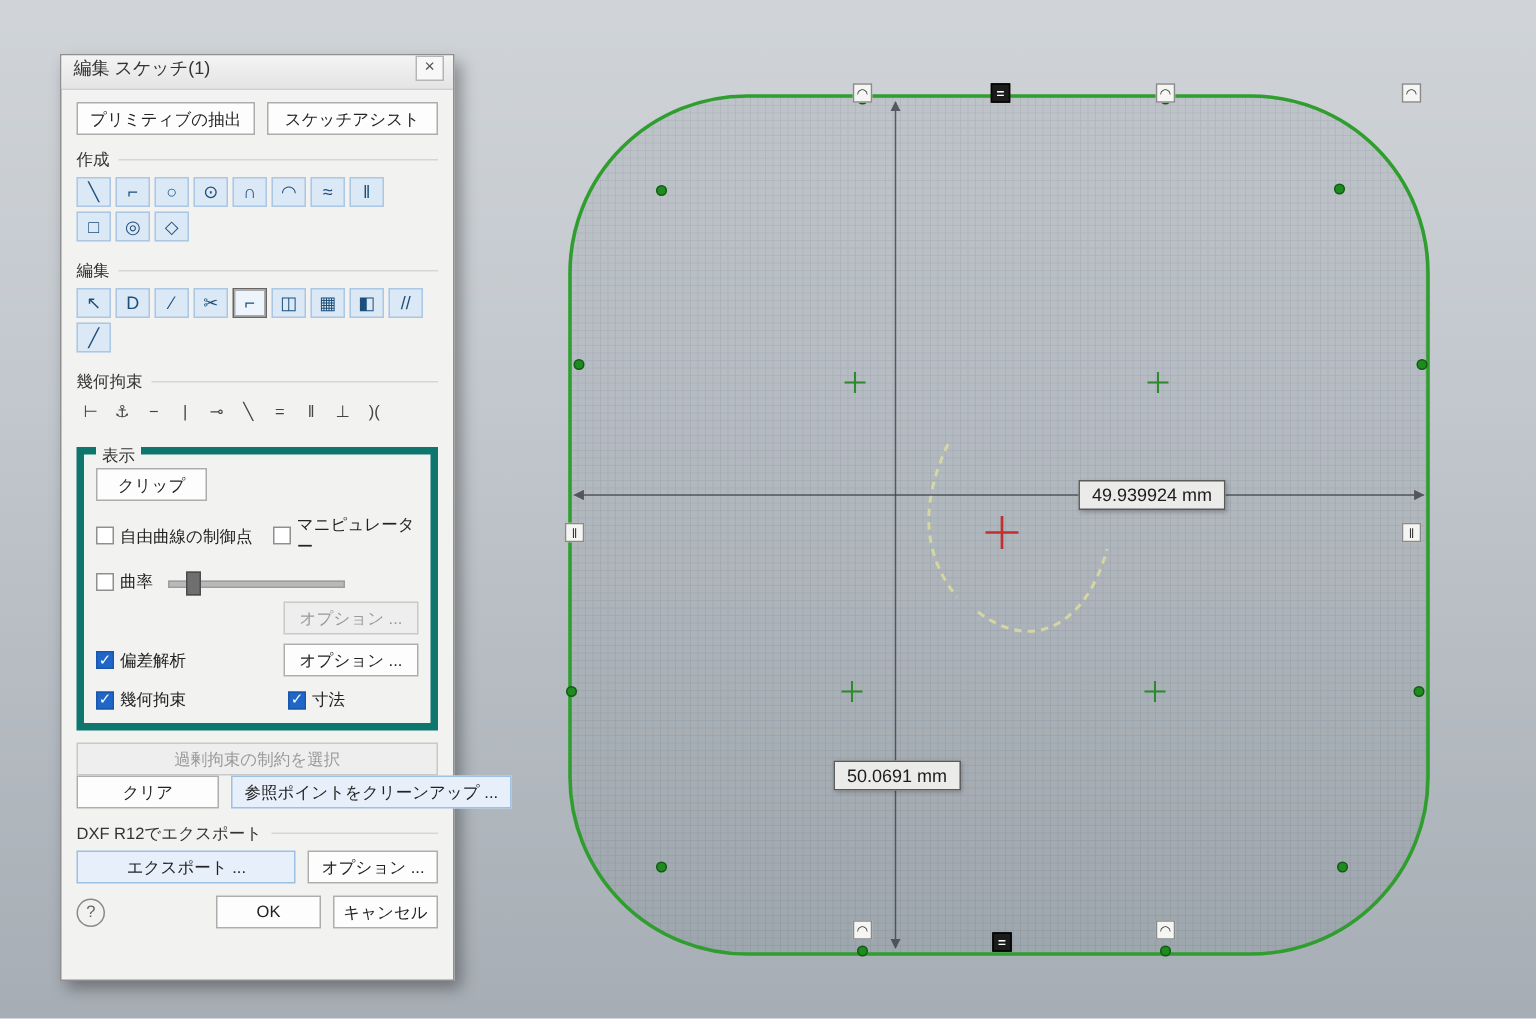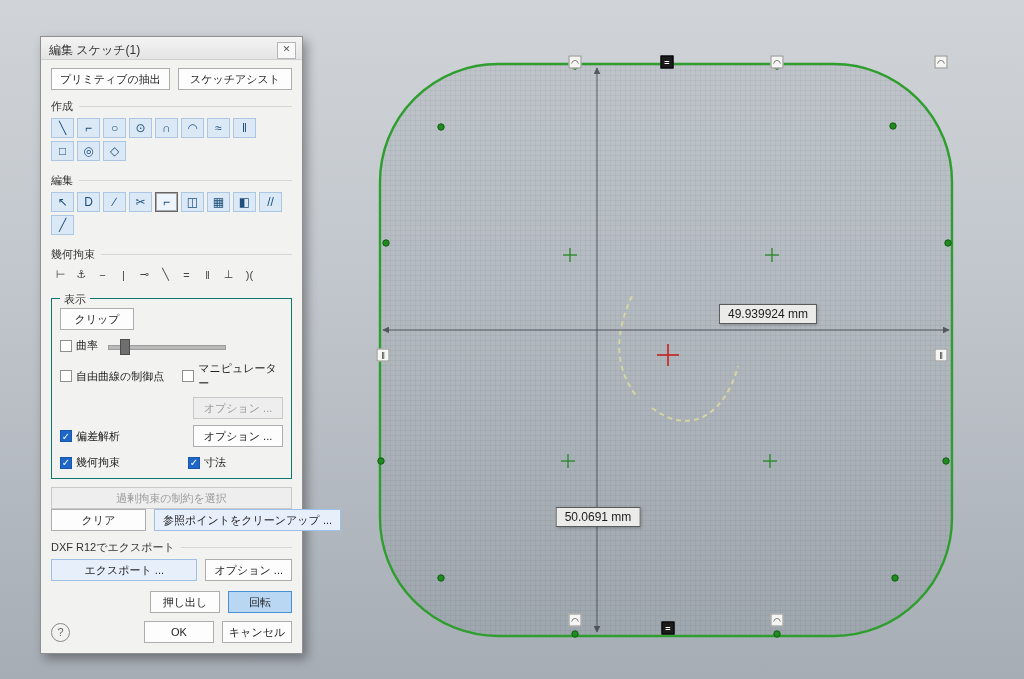--- a/index.html
+++ b/index.html
@@ -21,21 +21,21 @@
     text-align:center;padding:0 1px;box-sizing:border-box}
   .vmark.dark{background:#1b1b1b;border-color:#000;color:#fff;font-weight:bold}
   .dim{position:absolute;transform:translate(-50%,-50%);background:#ebebe9;border:1px solid #5a5a5a;
     padding:2px 8px;font-size:12px;color:#1c1c1c;white-space:nowrap;z-index:2;
     box-shadow:1px 1px 3px rgba(0,0,0,.25)}
   
   .panel{position:absolute;left:40px;top:36px;width:263px;height:618px;z-index:5;
     background:#f2f2f1;border:1px solid #8f8f8f;box-shadow:4px 5px 10px rgba(0,0,0,.35);
     font-size:11px;color:#222;box-sizing:border-box;display:flex;flex-direction:column}
   .titlebar{height:22px;background:linear-gradient(#f4f4f4,#e4e4e4);border-bottom:1px solid #cfcfcf;
-    display:flex;align-items:flex-end;padding:0 6px 0 8px;flex:none}
+    display:flex;align-items:flex-start;padding:0 6px 0 8px;flex:none}
   .titlebar .title{flex:1;font-size:12px;color:#333}
   .closebox{width:17px;height:15px;border:1px solid #b5b5b5;background:#f8f8f8;color:#555;
     font-size:9px;line-height:13px;text-align:center;cursor:pointer}
   .pbody{padding:8px 10px 8px;flex:1;display:flex;flex-direction:column}
   .row{display:flex;align-items:center}
   .gap>*+*{margin-left:8px}
   .right{justify-content:flex-end}
   .flex1{flex:1}
   .btn{height:22px;background:#fdfdfd;border:1px solid #adadad;font-size:11px;color:#222;
     display:flex;align-items:center;justify-content:center;padding:0 8px;cursor:pointer;
@@ -45,21 +45,21 @@
   .btn.disabled{color:#9a9a9a;background:#eeeeee;border-color:#c9c9c9;cursor:default}
   .sec{display:flex;align-items:center;margin:9px 0 4px;color:#333}
   .sec::after{content:"";flex:1;border-top:1px solid #d6d6d6;margin-left:6px}
   .icons{display:flex;margin-bottom:3px}
   .icons .tool{width:23px;height:20px;margin-right:3px;background:#dbe8f6;border:1px solid #abc7e3;
     color:#1d4f7a;display:flex;align-items:center;justify-content:center;font-size:12px;cursor:pointer;
     box-sizing:border-box}
   .icons .tool.sel{border:1px solid #666;background:#eef4fb;box-shadow:0 0 0 1px #aaa inset}
   .cicons .tool{width:19px;height:17px;margin-right:2px;background:transparent;border:1px solid transparent;
     color:#444;font-size:11px}
-  .group{border:1px solid #0f766e;margin-top:12px;padding:9px 8px 8px;position:relative}
+  .group{border:5px solid #0f766e;margin-top:12px;padding:9px 8px 8px;position:relative}
   .group-label{position:absolute;top:-7px;left:8px;background:#f2f2f1;padding:0 4px;font-size:11px;color:#333}
   .cb{display:flex;align-items:center;cursor:pointer}
   .cb .box{width:12px;height:12px;border:1px solid #8f8f8f;background:#fff;margin-right:4px;flex:none;
     display:flex;align-items:center;justify-content:center;font-size:10px;color:#fff;box-sizing:border-box}
   .cb.checked .box{background:#1e66c7;border-color:#1a57aa}
   .cb.checked .box::after{content:"✓"}
   .cb.w1{width:128px}
   .slider{position:relative;width:118px;height:14px;margin-left:10px;cursor:pointer}
   .slider .track{position:absolute;left:0;right:0;top:6px;height:3px;background:#b9b9b9;border:1px solid #9d9d9d}
   .slider .thumb{position:absolute;left:12px;top:0;width:8px;height:14px;background:#6f6f6f;border:1px solid #4c4c4c}
@@ -128,21 +128,21 @@
     <div class="vmark dark" style="left: 667px; top: 62px;">=</div>
     <div class="vmark" style="left: 777px; top: 62px;">◠</div>
     <div class="vmark" style="left: 941px; top: 62px;">◠</div>
     <div class="vmark" style="left: 383px; top: 355px;">‖</div>
     <div class="vmark" style="left: 941px; top: 355px;">‖</div>
     <div class="vmark" style="left: 575px; top: 620px;">◠</div>
     <div class="vmark dark" style="left: 668px; top: 628px;">=</div>
     <div class="vmark" style="left: 777px; top: 620px;">◠</div>
   </div>
 
-<div class="dim" style="left:768px;top:314px">49.939924 mm</div>
+<div class="dim" style="left:768px;top:330px">49.939924 mm</div>
 <div class="dim" style="left:598px;top:517px">50.0691 mm</div>
 
 <div class="panel">
   <div class="titlebar">
     <span class="title">編集 スケッチ(1)</span>
     <span class="closebox">✕</span>
   </div>
   <div class="pbody">
 
     <div class="row gap">
@@ -202,39 +202,39 @@
         <span class="tool">⊥</span>
         <span class="tool">)(</span>
       </div>
 
     <div class="group">
       <span class="group-label">表示</span>
       <div class="row gap">
         <button class="btn" style="width:74px">クリップ</button>
       </div>
       <div class="row mt8">
+        <label class="cb w1">
+          <span class="box"></span>
+          <span>自由曲線の制御点</span>
+        </label>
+        <label class="cb">
+          <span class="box"></span>
+          <span>マニピュレーター</span>
+        </label>
+      </div>
+      <div class="row mt8">
         <label class="cb">
           <span class="box"></span>
           <span>曲率</span>
         </label>
         <div class="slider">
           <div class="track"></div>
           <div class="thumb"></div>
         </div>
       </div>
-      <div class="row mt8">
-        <label class="cb w1">
-          <span class="box"></span>
-          <span>自由曲線の制御点</span>
-        </label>
-        <label class="cb">
-          <span class="box"></span>
-          <span>マニピュレーター</span>
-        </label>
-      </div>
       <div class="row mt6">
         <button class="btn disabled optbtn">オプション ...</button>
       </div>
       <div class="row mt6">
         <label class="cb checked">
           <span class="box"></span>
           <span>偏差解析</span>
         </label>
         <button class="btn optbtn">オプション ...</button>
       </div>
@@ -260,24 +260,20 @@
     </div>
 
     <div class="sec">
         <span>DXF R12でエクスポート</span>
       </div>
     <div class="row gap">
       <button class="btn tint" style="flex:1.9">エクスポート ...</button>
       <button class="btn flex1">オプション ...</button>
     </div>
 
-    <div class="row right gap mt10">
-      <button class="btn w70">押し出し</button>
-      <button class="btn hl w64">回転</button>
-    </div>
 
     <div class="row gap mt8">
       <span class="help">?</span>
       <span class="spacer"></span>
       <button class="btn w70">OK</button>
       <button class="btn w70">キャンセル</button>
     </div>
 
   </div>
 </div>

